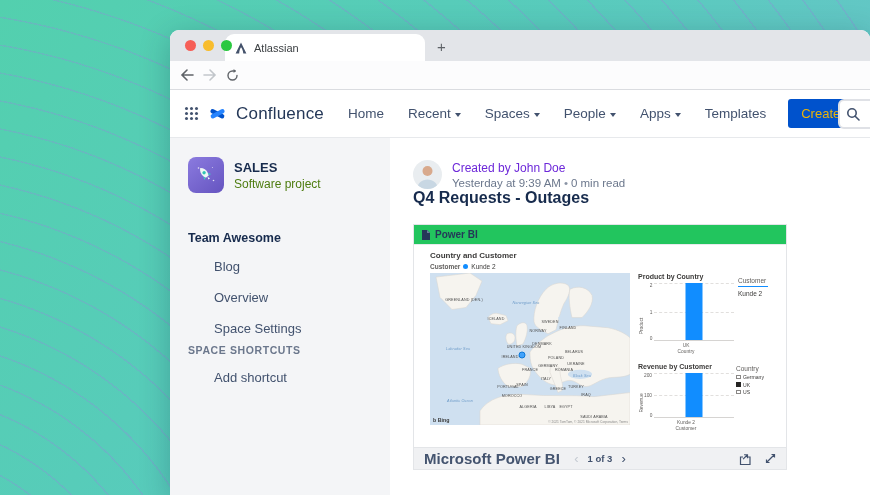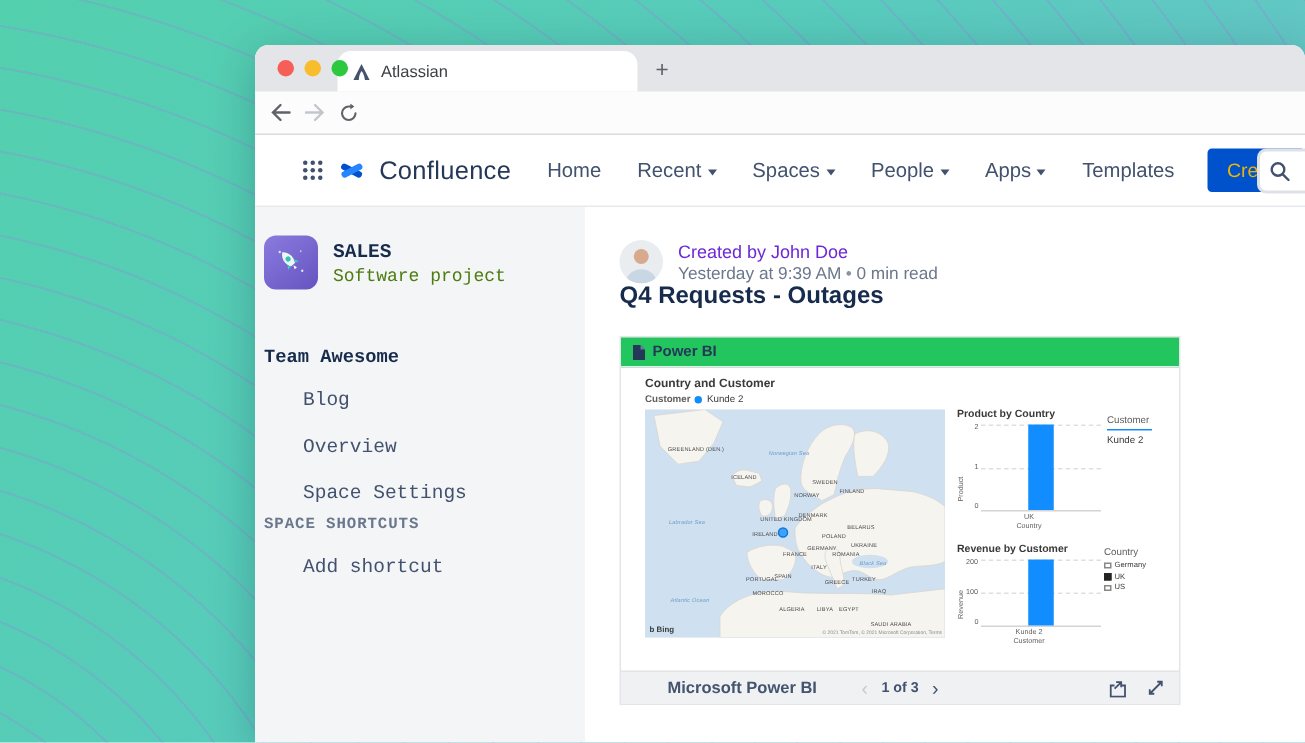--- a/index.html
+++ b/index.html
@@ -27,35 +27,35 @@
 
   .toolbar { height:29px; background:#fcfcfd; border-bottom:1px solid #dadce0;
     display:flex; align-items:center; padding:0 10px; gap:9px; }
   .tool-ic { display:flex; align-items:center; }
   .urlbar { flex:1; height:21px; background:#eef1f4; border-radius:11px; display:flex;
     align-items:center; gap:6px; padding:0 10px; margin-left:4px; }
   .url-text { font-size:11.5px; color:#27292d; }
 
   
   .confnav { height:48px; background:#fff; border-bottom:1px solid #e7e9ec; display:flex;
-    align-items:center; padding:0 0 0 14px; gap:10px; position:relative;justify-content:flex-end; }
+    align-items:center; padding:0 0 0 14px; gap:10px; position:relative; }
   .brand { font-size:17px; color:#253858; font-weight:500; letter-spacing:.2px; margin-right:14px; }
   .navlist { display:flex; list-style:none; gap:24px; align-items:center; }
   .nav-item { font-size:13.5px; font-weight:500; color:#42526e; display:flex; align-items:center; gap:4px; cursor:pointer; }
   .chev { display:none; width:0; height:0; border-left:3.5px solid transparent; border-right:3.5px solid transparent;
     border-top:4px solid #42526e; margin-top:2px; }
   .nav-item.has-chevron .chev { display:inline-block; }
   .create-btn { margin-left:12px; background:#0052cc; color:#eab308; font-size:13px; font-weight:500;
     border:none; border-radius:3px; padding:7px 13px; cursor:pointer; }
   .searchbox { position:absolute; right:-38px; top:9px; width:70px; height:30px; border:2px solid #dfe1e6;
     border-radius:6px; background:#fff; display:flex; align-items:center; padding:0 6px; }
 
   
   .body-row { display:flex; height:357px; }
-  .sidebar { width:220px; background:#f4f5f7; padding:19px 6px; flex-shrink:0;font-family:Liberation Mono, monospace; }
+  .sidebar { width:220px; background:#f4f5f7; padding:19px 18px; flex-shrink:0; }
   .space-header { display:flex; gap:10px; align-items:center; }
   .space-icon { width:36px; height:36px; border-radius:8px; background:linear-gradient(140deg,#8b7bdf,#6554c0);
     display:flex; align-items:center; justify-content:center; flex-shrink:0; }
   .space-name { font-size:13px; font-weight:700; color:#172b4d; }
   .space-type { font-size:12px; color:#4d7c0f; margin-top:2px; }
   .side-heading { font-size:12.5px; font-weight:700; color:#172b4d; margin-top:38px; }
   .side-items { list-style:none; margin-top:6px; }
   .side-items li { font-size:13px; color:#42526e; padding:8px 0 8px 26px; cursor:pointer; }
   .side-heading2 { font-size:10.5px; font-weight:700; color:#6b778c; letter-spacing:.6px; }
 
@@ -119,21 +119,21 @@
   .slicer-items li { font-size:6.5px; color:#3b3a39; }
   .slicer-bottom { width:44px; margin-right:-4px; padding-top:2px; }
   .slicer-opts { list-style:none; margin-top:2px; }
   .slicer-opts li { display:flex; align-items:center; gap:2px; margin-top:1.5px; }
   .cbx { width:4.5px; height:4.5px; border:1px solid #8a8886; background:#fff; flex-shrink:0; }
   .cbx.checked { background:#252423; border-color:#252423; }
   .opt-label { font-size:6px; color:#3b3a39; transform:scale(.85); transform-origin:left center; }
 
   .embed-footer { height:22px; background:#f0f1f3; border-top:1px solid #e3e5e8; display:flex;
     align-items:center; padding:0 10px; position:relative; }
-  .embed-footer-label { font-size:11px; font-weight:700; color:#44546f;margin-left:21px; }
+  .embed-footer-label { font-size:15px; font-weight:700; color:#44546f; }
   .pager { position:absolute; left:50%; transform:translateX(-50%); display:flex; align-items:center; gap:9px; }
   .pager-prev { font-size:13px; color:#c4cad2; }
   .pager-text { font-size:9.5px; font-weight:600; color:#42526e; }
   .pager-next { font-size:13px; color:#42526e; cursor:pointer; }
   .footer-icons { margin-left:auto; display:flex; gap:13px; align-items:center; }
 </style>
 </head>
 <body>
 
 <div class="window">

